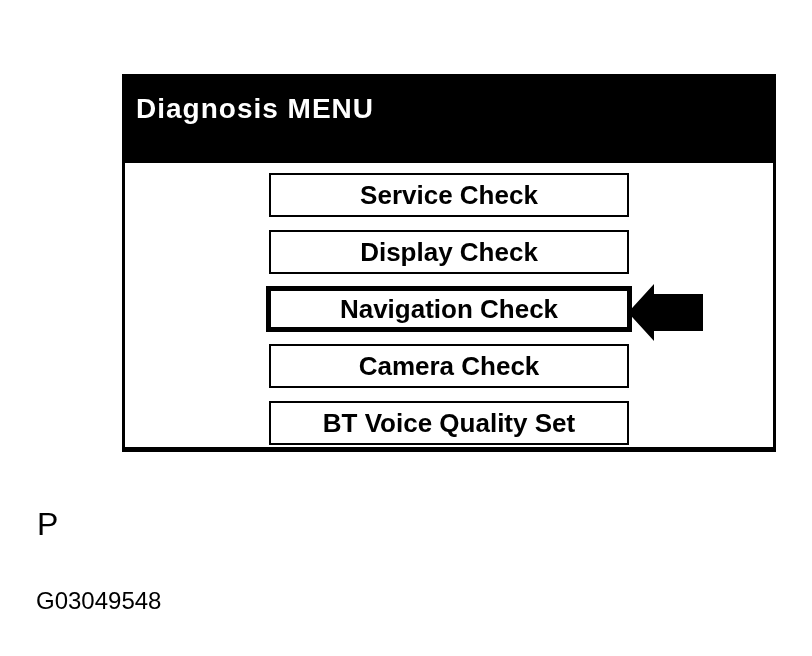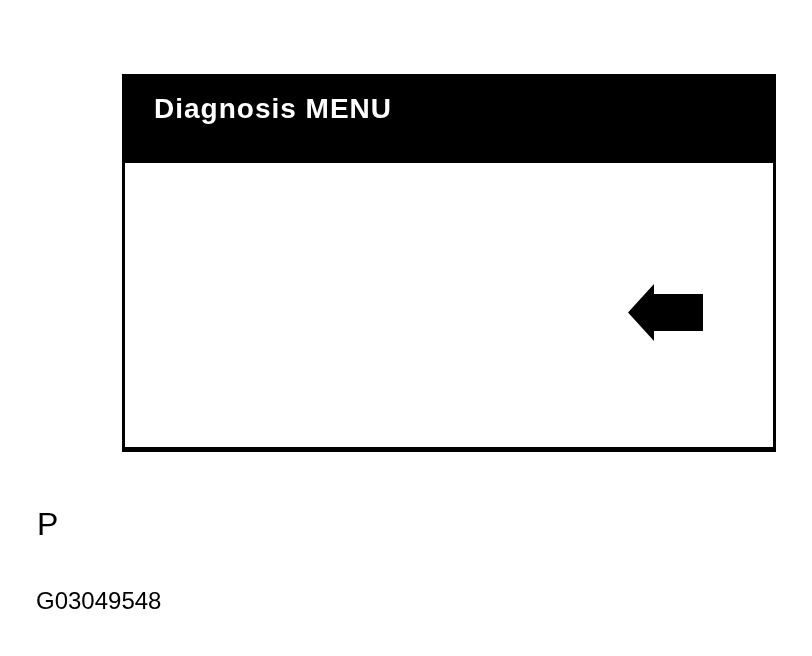--- a/index.html
+++ b/index.html
@@ -32,21 +32,21 @@
     position: absolute;
     left: -3px;
     top: -3px;
     width: 654px;
     height: 89px;
     background: #000000;
     color: #ffffff;
     font-size: 28px;
     font-weight: bold;
     letter-spacing: 1px;
-    padding: 19px 0 0 32px;
+    padding: 19px 0 0 14px;
   }
   .panel-body {
     position: absolute;
     left: 0;
     top: 86px;
     width: 648px;
     padding-top: 10px;
     display: flex;
     flex-direction: column;
     align-items: center;
@@ -102,20 +102,27 @@
 <body>
 
 <div class="screen">
 
   <div class="panel">
 
     <div class="panel-header">
       <span>Diagnosis MENU</span>
     </div>
 
+    <div class="panel-body">
+      <button class="menu-button">Service Check</button>
+      <button class="menu-button">Display Check</button>
+      <button class="menu-button selected">Navigation Check</button>
+      <button class="menu-button">Camera Check</button>
+      <button class="menu-button">BT Voice Quality Set</button>
+    </div>
 
   </div>
 
   <svg class="arrow-icon" viewBox="0 0 75 57" aria-hidden="true">
     <polygon points="0,28.5 26,0 26,10 75,10 75,47 26,47 26,57" fill="#000000"></polygon>
   </svg>
 
   <div class="caption-page">P</div>
 
   <div class="caption-id">G03049548</div>

